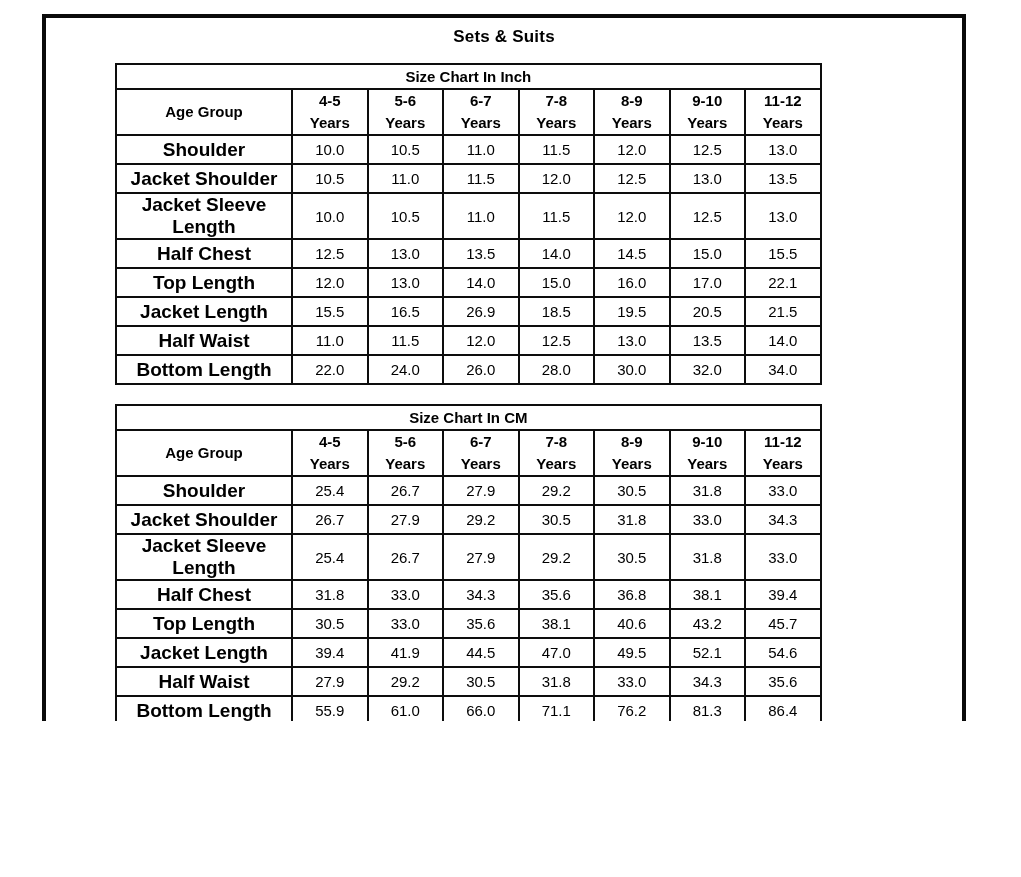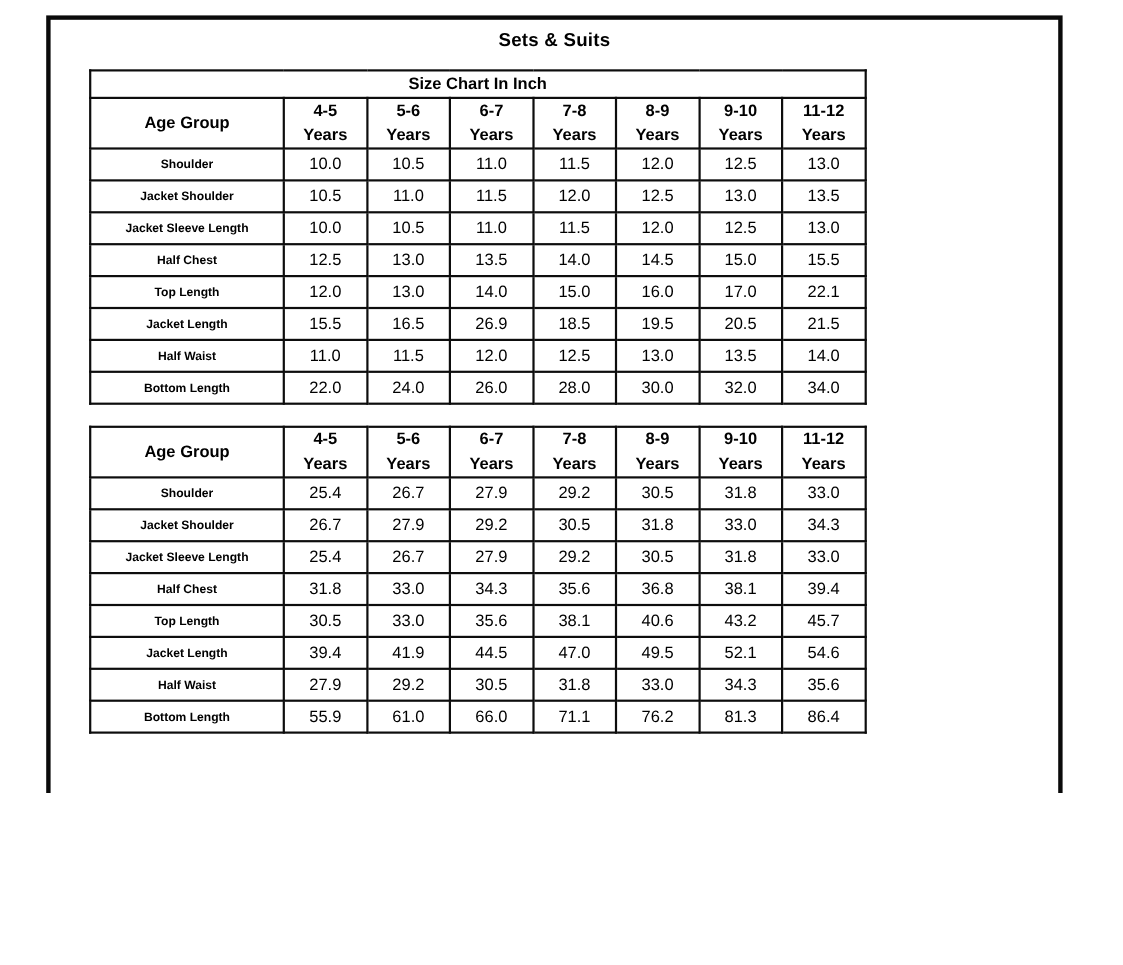--- a/index.html
+++ b/index.html
@@ -29,21 +29,21 @@
   .title {
     margin-top: 7px;
     text-align: center;
     font-size: 17px;
     font-weight: bold;
     letter-spacing: 0.2px;
     height: 24px;
     line-height: 24px;
   }
   .tables {
-    margin-left: 35px;
+    margin-left: 69px;
   }
   table.size-table {
     border-collapse: collapse;
     table-layout: fixed;
     width: 704px;
     background: #ffffff;
   }
   table.size-table:first-child {
     margin-top: 14px;
   }
@@ -65,21 +65,21 @@
   .age-row th {
     height: 44px;
     font-size: 15px;
     font-weight: bold;
     line-height: 1.45;
   }
   .size-table tbody tr {
     height: 29px;
   }
   .size-table tbody th.row-label {
-    font-size: 11px;
+    font-size: 19px;
     font-weight: bold;
   }
   .size-table tbody td {
     font-size: 15px;
     font-weight: normal;
   }
   col.col-label { width: 176px; }
   col.col-val   { width: 75.5px; }
 </style>
 </head>
@@ -225,20 +225,23 @@
       <col class="col-label">
       <col class="col-val">
             <col class="col-val">
             <col class="col-val">
             <col class="col-val">
       <col class="col-val">
             <col class="col-val">
             <col class="col-val">
     </colgroup>
     <thead>
+      <tr>
+        <th class="table-title" colspan="8">Size Chart In CM</th>
+      </tr>
       <tr class="age-row">
         <th class="row-label">Age Group</th>
       <th>
                 <div>4-5</div>
                 <div>Years</div>
               </th>
               <th>
                 <div>5-6</div>
                 <div>Years</div>
               </th>

